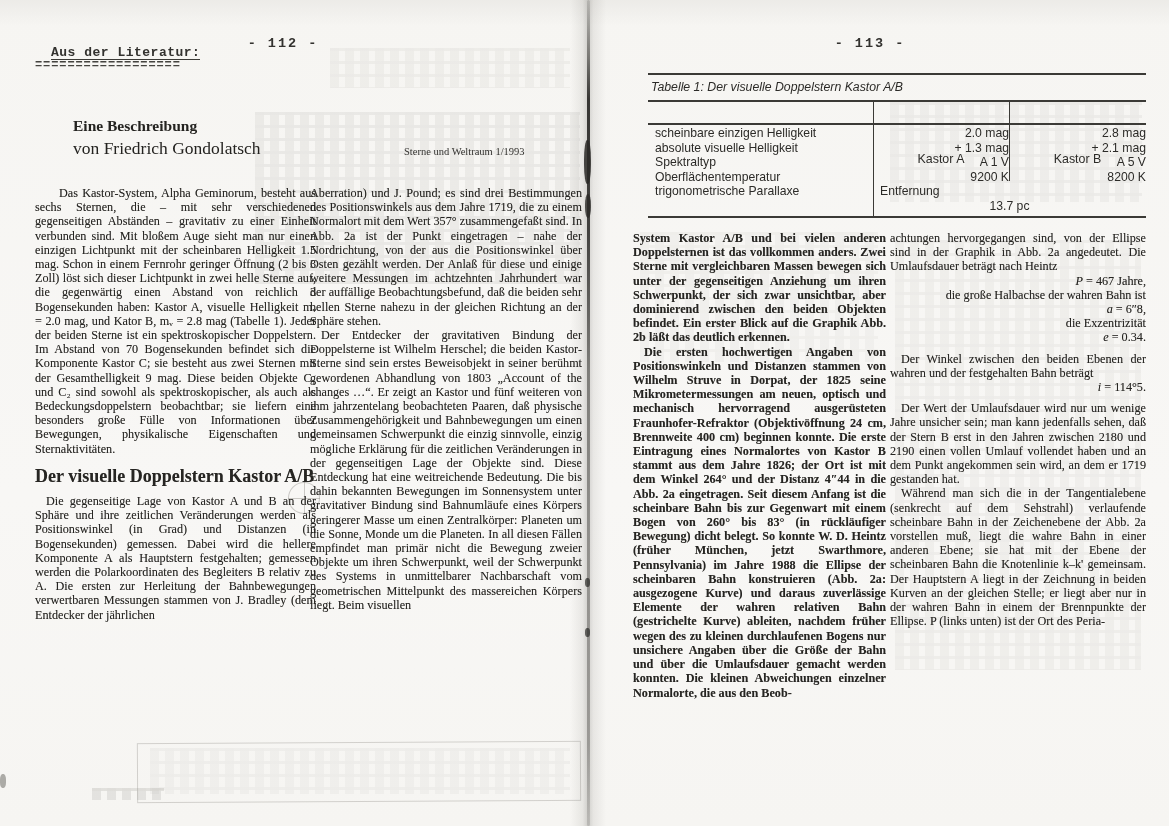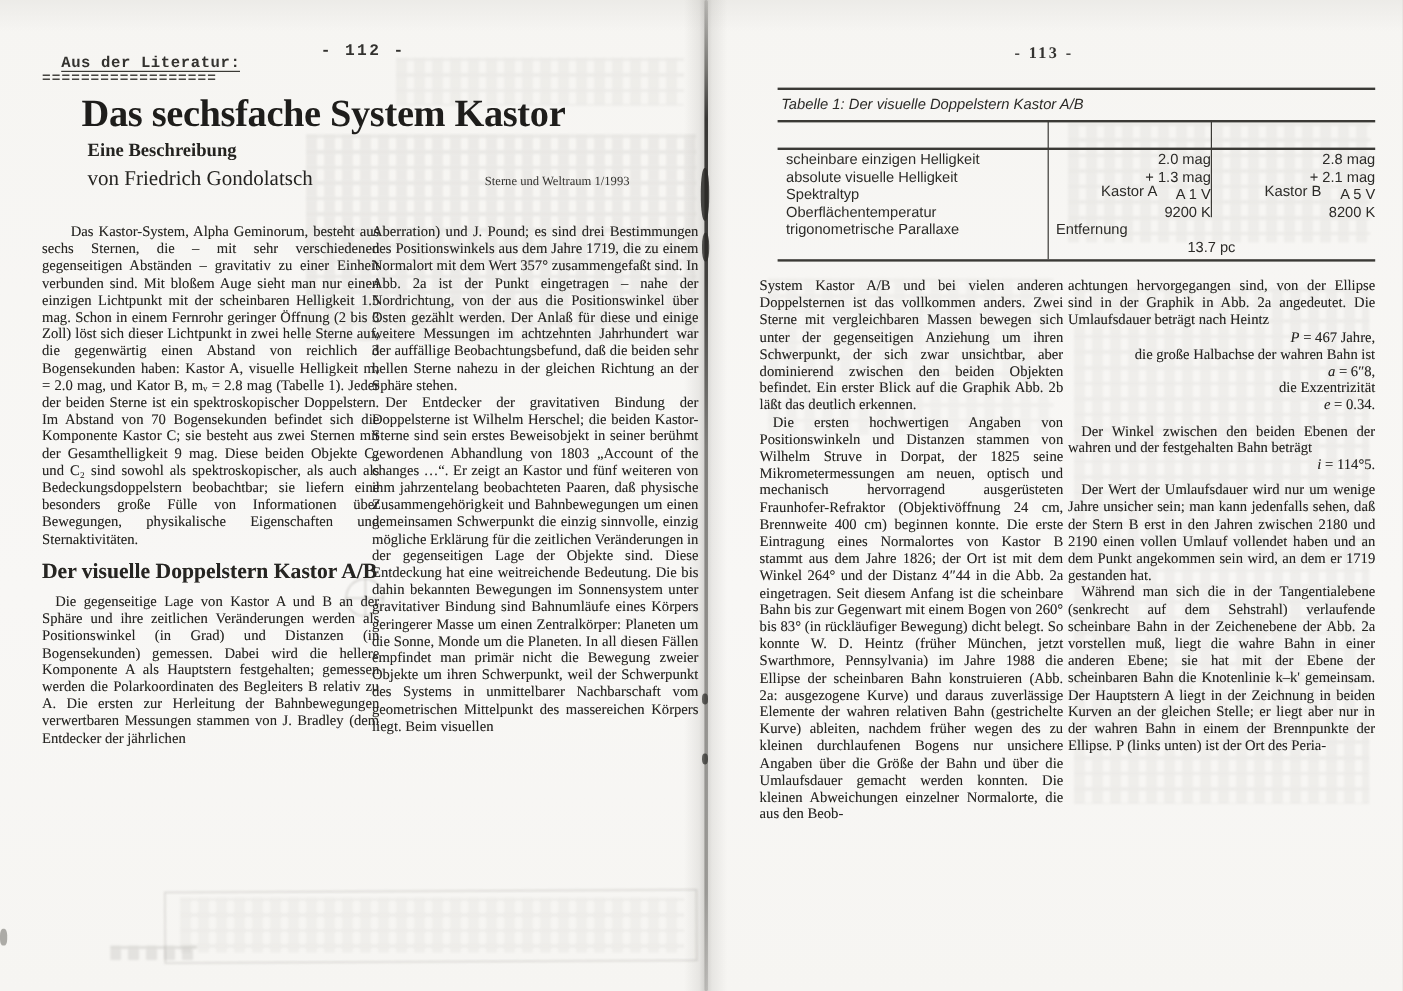--- a/index.html
+++ b/index.html
@@ -119,44 +119,43 @@
   <div class="ghost circle-cross" style="left:288px;top:482px;"></div>
 
   <div class="fold-shadow"></div>
   <div class="fold-line"></div>
   <div class="fold-blob" style="left:584px;top:140px;width:7px;height:44px;opacity:0.85;"></div>
   <div class="fold-blob" style="left:585px;top:194px;width:6px;height:24px;opacity:0.8;"></div>
   <div class="fold-blob" style="left:585px;top:578px;width:5px;height:9px;opacity:0.7;"></div>
   <div class="fold-blob" style="left:585px;top:628px;width:5px;height:9px;opacity:0.7;"></div>
   <div class="speck" style="left:0;top:774px;width:6px;height:14px;opacity:0.55;"></div>
 
-  <div class="pagenum" style="left:228px;text-align:right;">- 112 -</div>
+  <div class="pagenum" style="left:228px;">- 112 -</div>
 
   <div class="rubric">
     <span class="rub-text">Aus der Literatur:</span><br>
     <span class="rub-eq">==================</span>
   </div>
 
-  <div class="art-title">Das sechsfache System Kastor</div>
   <div class="art-subtitle">Eine Beschreibung</div>
   <div class="art-byline">von Friedrich Gondolatsch</div>
   <div class="art-source">Sterne und Weltraum 1/1993</div>
 
   <div class="col" style="left:35px;top:186px;width:281px;">
     <p class="indent">Das Kastor-System, Alpha Geminorum, besteht aus sechs Sternen, die – mit sehr verschiedenen gegenseitigen Abständen – gravitativ zu einer Einheit verbunden sind. Mit bloßem Auge sieht man nur einen einzigen Lichtpunkt mit der scheinbaren Helligkeit 1.5 mag. Schon in einem Fernrohr geringer Öffnung (2 bis 3 Zoll) löst sich dieser Lichtpunkt in zwei helle Sterne auf, die gegenwärtig einen Abstand von reichlich 3 Bogensekunden haben: Kastor A, visuelle Helligkeit mᵥ = 2.0 mag, und Kator B, mᵥ = 2.8 mag (Tabelle 1). Jeder der beiden Sterne ist ein spektroskopischer Doppelstern. Im Abstand von 70 Bogensekunden befindet sich die Komponente Kastor C; sie besteht aus zwei Sternen mit der Gesamthelligkeit 9 mag. Diese beiden Objekte C₁ und C₂ sind sowohl als spektroskopischer, als auch als Bedeckungsdoppelstern beobachtbar; sie liefern eine besonders große Fülle von Informationen über Bewegungen, physikalische Eigenschaften und Sternaktivitäten.</p>
     <p class="subhead">Der visuelle Doppelstern Kastor A/B</p>
     <p class="indent-sm">Die gegenseitige Lage von Kastor A und B an der Sphäre und ihre zeitlichen Veränderungen werden als Positionswinkel (in Grad) und Distanzen (in Bogensekunden) gemessen. Dabei wird die hellere Komponente A als Hauptstern festgehalten; gemessen werden die Polarkoordinaten des Begleiters B relativ zu A. Die ersten zur Herleitung der Bahnbewegungen verwertbaren Messungen stammen von J. Bradley (dem Entdecker der jährlichen</p>
   </div>
 
   <div class="col" style="left:310px;top:186px;width:272px;">
     <p>Aberration) und J. Pound; es sind drei Bestimmungen des Positionswinkels aus dem Jahre 1719, die zu einem Normalort mit dem Wert 357° zusammengefaßt sind. In Abb. 2a ist der Punkt eingetragen – nahe der Nordrichtung, von der aus die Positionswinkel über Osten gezählt werden. Der Anlaß für diese und einige weitere Messungen im achtzehnten Jahrhundert war der auffällige Beobachtungsbefund, daß die beiden sehr hellen Sterne nahezu in der gleichen Richtung an der Sphäre stehen.</p>
     <p class="indent-sm">Der Entdecker der gravitativen Bindung der Doppelsterne ist Wilhelm Herschel; die beiden Kastor-Sterne sind sein erstes Beweisobjekt in seiner berühmt gewordenen Abhandlung von 1803 „Account of the changes …“. Er zeigt an Kastor und fünf weiteren von ihm jahrzentelang beobachteten Paaren, daß physische Zusammengehörigkeit und Bahnbewegungen um einen gemeinsamen Schwerpunkt die einzig sinnvolle, einzig mögliche Erklärung für die zeitlichen Veränderungen in der gegenseitigen Lage der Objekte sind. Diese Entdeckung hat eine weitreichende Bedeutung. Die bis dahin bekannten Bewegungen im Sonnensystem unter gravitativer Bindung sind Bahnumläufe eines Körpers geringerer Masse um einen Zentralkörper: Planeten um die Sonne, Monde um die Planeten. In all diesen Fällen empfindet man primär nicht die Bewegung zweier Objekte um ihren Schwerpunkt, weil der Schwerpunkt des Systems in unmittelbarer Nachbarschaft vom geometrischen Mittelpunkt des massereichen Körpers liegt. Beim visuellen</p>
   </div>
 
-  <div class="pagenum" style="left:815px;font-family:Liberation Serif, serif;">- 113 -</div>
+  <div class="pagenum" style="left:815px;">- 113 -</div>
 
   <div class="tbl">
     <div class="hline" style="top:0;height:2px;"></div>
     <div class="caption">Tabelle 1: Der visuelle Doppelstern Kastor A/B</div>
     <div class="hline" style="top:27px;height:1.5px;"></div>
     <div class="hdr" style="left:225px;width:136px;">Kastor A</div>
     <div class="hdr" style="left:361px;width:137px;">Kastor B</div>
     <div class="hline" style="top:50px;height:1.5px;"></div>
     <div class="vline" style="left:225px;top:27px;height:116px;"></div>
     <div class="vline" style="left:361px;top:27px;height:81px;"></div>
@@ -179,21 +178,21 @@
       <div class="val">8200 K</div>
 
       <div class="lbl">trigonometrische Parallaxe</div>
 
       <div class="lbl">Entfernung</div>
       <div class="span2">13.7 pc</div>
     </div>
     <div class="hline" style="top:143px;height:2px;"></div>
   </div>
 
-  <div class="col" style="left:633px;top:231px;width:253px;">
+  <div class="col" style="left:633px;top:231px;width:253px;font-weight:bold;">
     <p>System Kastor A/B und bei vielen anderen Doppelsternen ist das vollkommen anders. Zwei Sterne mit vergleichbaren Massen bewegen sich unter der gegenseitigen Anziehung um ihren Schwerpunkt, der sich zwar unsichtbar, aber dominierend zwischen den beiden Objekten befindet. Ein erster Blick auf die Graphik Abb. 2b läßt das deutlich erkennen.</p>
     <p class="indent-sm">Die ersten hochwertigen Angaben von Positionswinkeln und Distanzen stammen von Wilhelm Struve in Dorpat, der 1825 seine Mikrometermessungen am neuen, optisch und mechanisch hervorragend ausgerüsteten Fraunhofer-Refraktor (Objektivöffnung 24 cm, Brennweite 400 cm) beginnen konnte. Die erste Eintragung eines Normalortes von Kastor B stammt aus dem Jahre 1826; der Ort ist mit dem Winkel 264° und der Distanz 4″44 in die Abb. 2a eingetragen. Seit diesem Anfang ist die scheinbare Bahn bis zur Gegenwart mit einem Bogen von 260° bis 83° (in rückläufiger Bewegung) dicht belegt. So konnte W. D. Heintz (früher München, jetzt Swarthmore, Pennsylvania) im Jahre 1988 die Ellipse der scheinbaren Bahn konstruieren (Abb. 2a: ausgezogene Kurve) und daraus zuverlässige Elemente der wahren relativen Bahn (gestrichelte Kurve) ableiten, nachdem früher wegen des zu kleinen durchlaufenen Bogens nur unsichere Angaben über die Größe der Bahn und über die Umlaufsdauer gemacht werden konnten. Die kleinen Abweichungen einzelner Normalorte, die aus den Beob-</p>
   </div>
 
   <div class="col" style="left:890px;top:231px;width:256px;">
     <p>achtungen hervorgegangen sind, von der Ellipse sind in der Graphik in Abb. 2a angedeutet. Die Umlaufsdauer beträgt nach Heintz</p>
     <p class="eqline"><span class="eqvar">P</span><span> = 467 Jahre,</span></p>
     <p class="eqline">die große Halbachse der wahren Bahn ist</p>
     <p class="eqline"><span class="eqvar">a</span><span> = 6″8,</span></p>
     <p class="eqline">die Exzentrizität</p>

